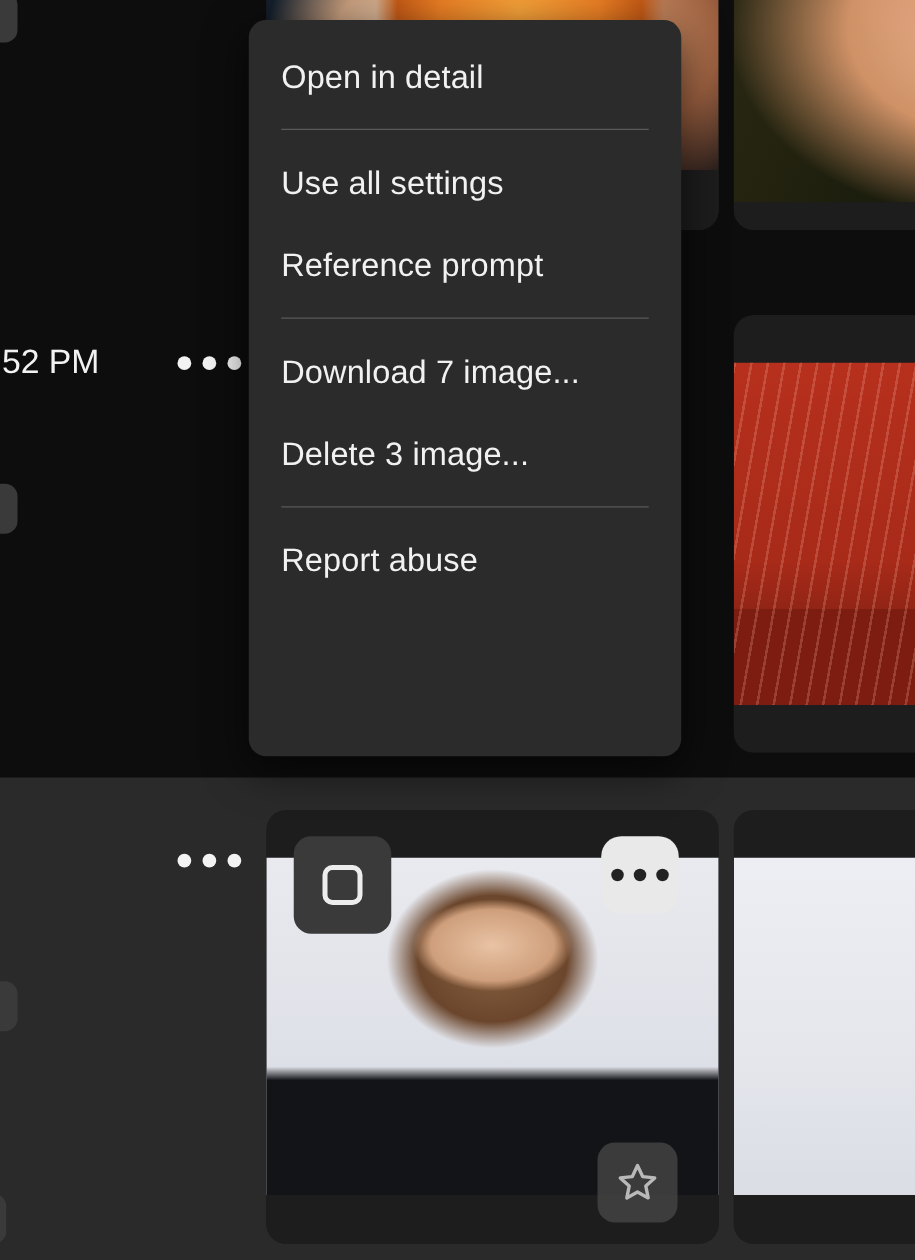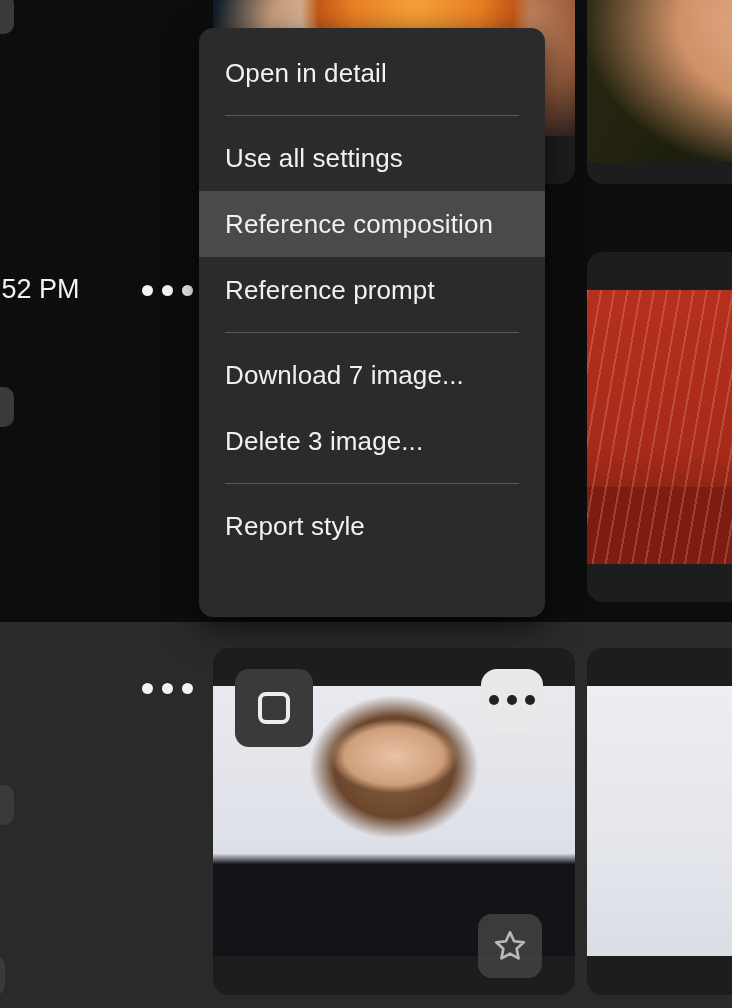--- a/index.html
+++ b/index.html
@@ -72,21 +72,21 @@
   .img-portrait-light {
     width:100%; height:100%;
     background:
       radial-gradient(ellipse 26% 30% at 92% 46%, #d9ad79 0%, #c1915e 55%, rgba(0,0,0,0) 80%),
       radial-gradient(ellipse 30% 26% at 86% 88%, #f6f6f8 0%, #e6e7ec 60%, rgba(0,0,0,0) 82%),
       linear-gradient(to bottom, #eceef3 0%, #e4e6ec 60%, #dadde4 100%);
   }
 
   
   .context-menu {
-    position:absolute; left:199px; top:28px;
+    position:absolute; left:199px; top:16px;
     width:346px; height:589px;
     background:#2b2b2b;
     border-radius:14px;
     box-shadow:0 10px 34px rgba(0,0,0,.62);
     overflow:hidden;
     padding:12px 0;
     z-index:60;
   }
   .menu-item {
     height:66px;
@@ -225,42 +225,39 @@
       <span>Open in detail</span>
     </div>
 
     <div class="menu-sep"></div>
 
     <div class="menu-item">
       <span>Use all settings</span>
     </div>
 
 
-    <div class="menu-item active">
-      <span>Reference composition</span>
-    </div>
 
     <div class="menu-item">
       <span>Reference prompt</span>
     </div>
 
     <div class="menu-sep"></div>
 
     <div class="menu-item">
       <span>Download 7 image...</span>
     </div>
 
     <div class="menu-item">
       <span>Delete 3 image...</span>
     </div>
 
     <div class="menu-sep"></div>
 
     <div class="menu-item">
-      <span>Report style</span>
+      <span>Report abuse</span>
     </div>
 
   </div>
 
   <div class="card" style="left:213px; top:648px; width:362px; height:347px;">
     <div class="media" style="top:38px; height:270px;">
       <div class="img-portrait-dark"></div>
     </div>
     <div class="footer-bar" style="height:39px;"></div>
   </div>

